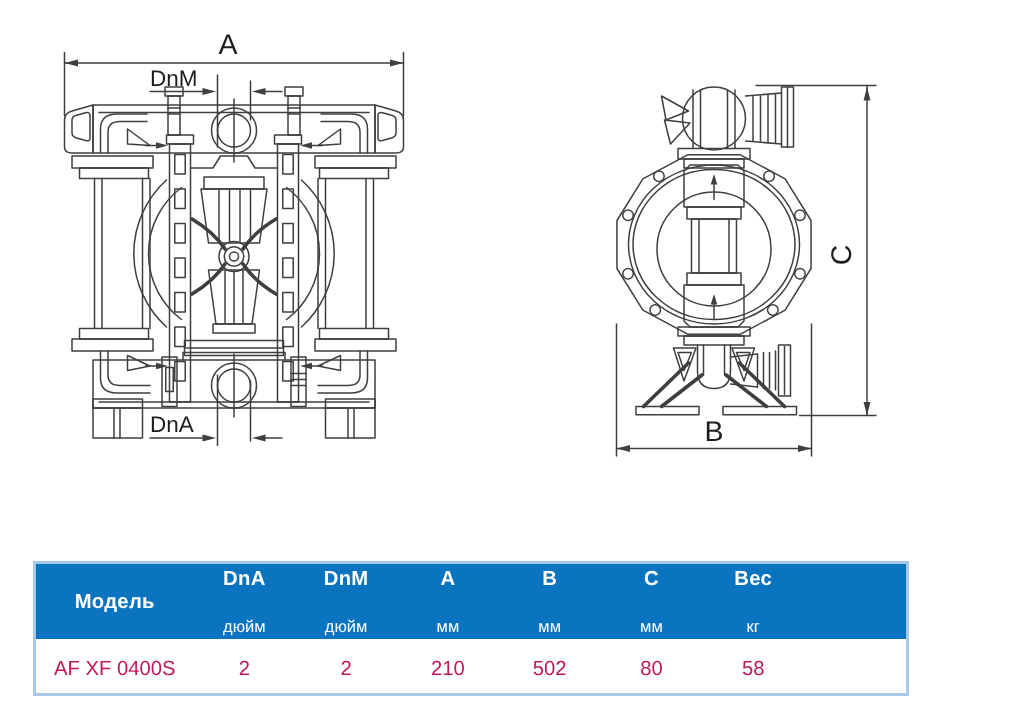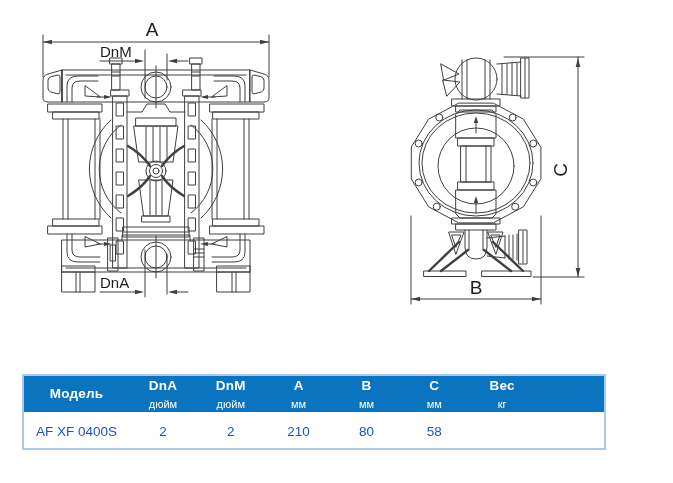--- a/index.html
+++ b/index.html
@@ -13,23 +13,23 @@
   text.dim { fill:#1d1d1d; stroke:none; font-family:"Liberation Sans", sans-serif; }
   text.dim-big { font-size:19px; }
   text.dim-med { font-size:15px; }
 
   .spec-table { position:absolute; left:22px; top:374px; width:584px; box-sizing:border-box;
                 border:2px solid #aac8e8; background:#fff; }
   .thead { display:flex; background:#0b74c0; color:#fff; border-bottom:2px solid #ffffff; }
   .th { box-sizing:border-box; display:flex; flex-direction:column; align-items:center;
         justify-content:center; min-height:34px; padding:2px 0; }
   .th .lbl { font-size:13.5px; font-weight:700; line-height:1.15; letter-spacing:.2px; }
-  .th .unit { font-size:11px; line-height:1.15; margin-top:4px; }
+  .th .unit { font-size:11px; line-height:1.15; margin-top:18px; }
   .th .unit:empty { display:none; }
-  .trow { display:flex; background:#fff; color:#1d4ed8; }
+  .trow { display:flex; background:#fff; color:#be185d; }
   .td { box-sizing:border-box; display:flex; align-items:center; justify-content:center;
         height:34px; font-size:13.5px; }
   .c0 { width:105px; }
   .c  { width:67.85px; }
 </style>
 </head>
 <body>
 
 <div class="canvas">
 
@@ -341,17 +341,18 @@
       <div class="th c">
         <span class="lbl">Вес</span>
         <span class="unit">кг</span>
       </div>
     </div>
     <div class="trow">
       <div class="td c0">AF XF 0400S</div>
       <div class="td c">2</div>
       <div class="td c">2</div>
       <div class="td c">210</div>
+      <div class="td c">502</div>
       <div class="td c">80</div>
       <div class="td c">58</div>
     </div>
   </div>
 </div>
 
 </body></html>

